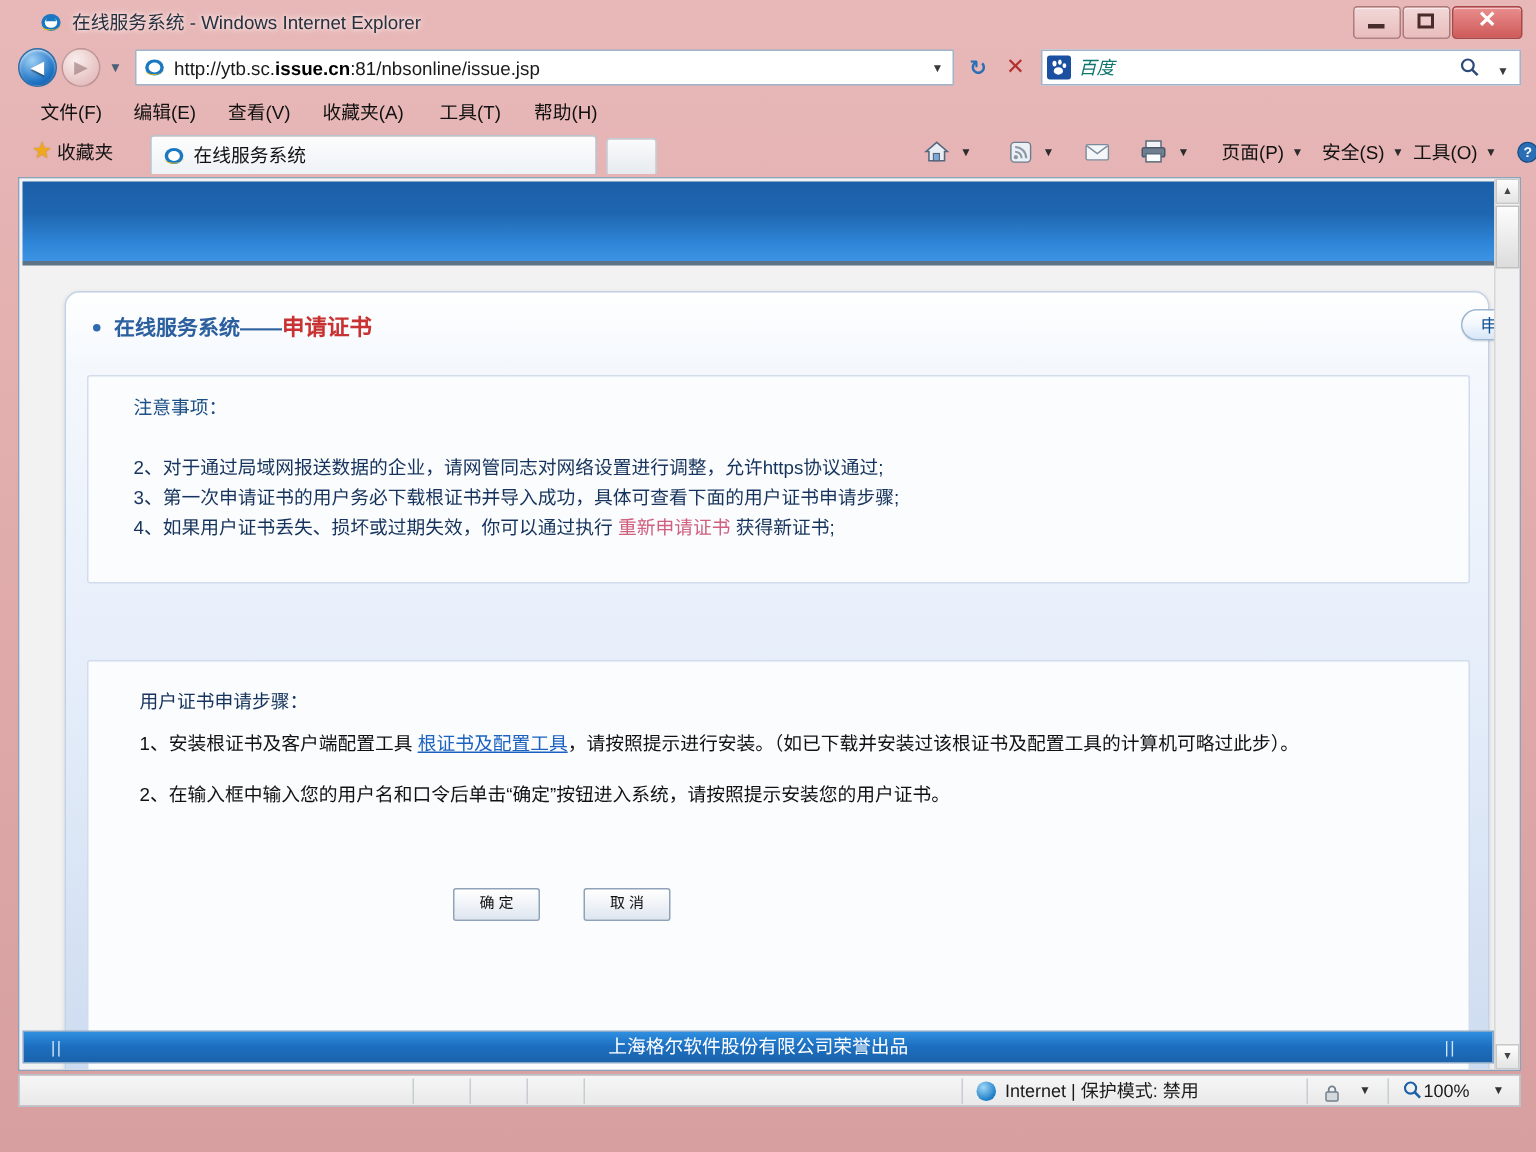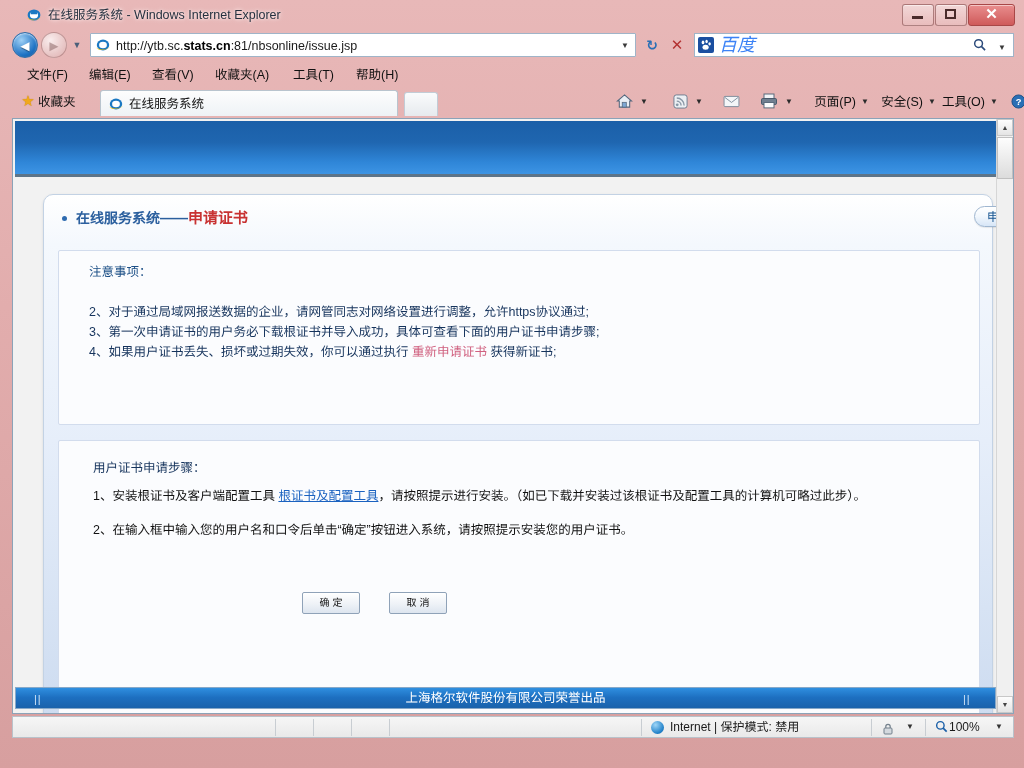--- a/index.html
+++ b/index.html
@@ -90,21 +90,21 @@
   #btn-stop{position:absolute;left:661px;top:4px;width:24px;height:22px;
     text-align:center;line-height:22px;font-size:15px;color:#b33030;font-weight:bold;}
   #searchbar{
     position:absolute;left:690px;top:3px;width:320px;height:24px;
     background:#fff;border:1px solid #9fb4c8;box-sizing:border-box;
   }
   #search-icon{position:absolute;left:3px;top:3px;width:16px;height:16px;
     background:#1b4fa0;border-radius:2px;color:#fff;font-size:10px;
     text-align:center;line-height:16px;}
   #search-text{position:absolute;left:24px;top:3px;height:17px;line-height:17px;
-    font-size:18px;color:#3b82f6;font-style:italic;}
+    font-size:12px;color:#0f766e;font-style:italic;}
   #search-go{position:absolute;right:26px;top:4px;width:16px;height:16px;
     color:#2b4a7a;font-size:13px;text-align:center;line-height:16px;font-weight:bold;}
   #search-drop{position:absolute;right:7px;top:9px;font-size:8px;color:#3a3a3a;}
 
   
   #menubar{
     position:absolute;left:8px;top:62px;width:1002px;height:22px;
   }
   .menuitem{
     position:absolute;top:0;height:22px;line-height:22px;
@@ -204,21 +204,21 @@
     background:linear-gradient(180deg,#ffffff 0%,#f3f8fd 45%,#d7e6f7 100%);
     color:#15538f;
     box-shadow:0 1px 1px rgba(0,0,0,.08);
   }
   
   .card{
     position:absolute;left:14px;
     background:#fbfcfe;border:1px solid #d2dced;box-sizing:border-box;
     border-radius:2px;
   }
-  #card-notice{top:55px;width:922px;height:175px;}
+  #card-notice{top:55px;width:922px;height:139px;}
   #card-steps{top:205px;width:922px;height:351px;margin-top:40px;}
 
   .noticeTitle{
     position:absolute;left:30px;top:12px;height:18px;line-height:18px;
     font-size:12.5px;color:#1c4f86;white-space:nowrap;
   }
   .nline{
     position:absolute;left:30px;height:18px;line-height:18px;
     font-size:12.5px;color:#15335c;white-space:nowrap;
   }
@@ -334,21 +334,21 @@
       <div id="nav-history">▼</div>
 
       <div id="addrbar">
         <span id="addr-favicon">
           <svg width="16" height="16" viewBox="0 0 16 16">
             <ellipse cx="8" cy="8" rx="6.2" ry="5.4" fill="#1a78c2"></ellipse>
             <ellipse cx="8" cy="8" rx="3.9" ry="3.3" fill="#fff"></ellipse>
             <path d="M1.2 10.4 C5 13.4 12 13.4 15.1 9.5 C12.8 13.2 4.1 14.8 1.2 10.4Z" fill="#f0c000"></path>
           </svg>
         </span>
-        <div id="addr-text"><span>http://ytb.sc.</span><b>stats.cn</b><span>:81/nbsonline/issue.jsp</span></div>
+        <div id="addr-text"><span>http://ytb.sc.</span><b>issue.cn</b><span>:81/nbsonline/issue.jsp</span></div>
         <div id="addr-dropdown">▼</div>
       </div>
 
       <div id="btn-refresh">↻</div>
       <div id="btn-stop">✕</div>
 
       <div id="searchbar">
         <span id="search-icon">
           <svg width="12" height="12" viewBox="0 0 12 12" style="margin-top:2px">
             <ellipse cx="3" cy="3.4" rx="1.35" ry="1.9" fill="#fff"></ellipse>

